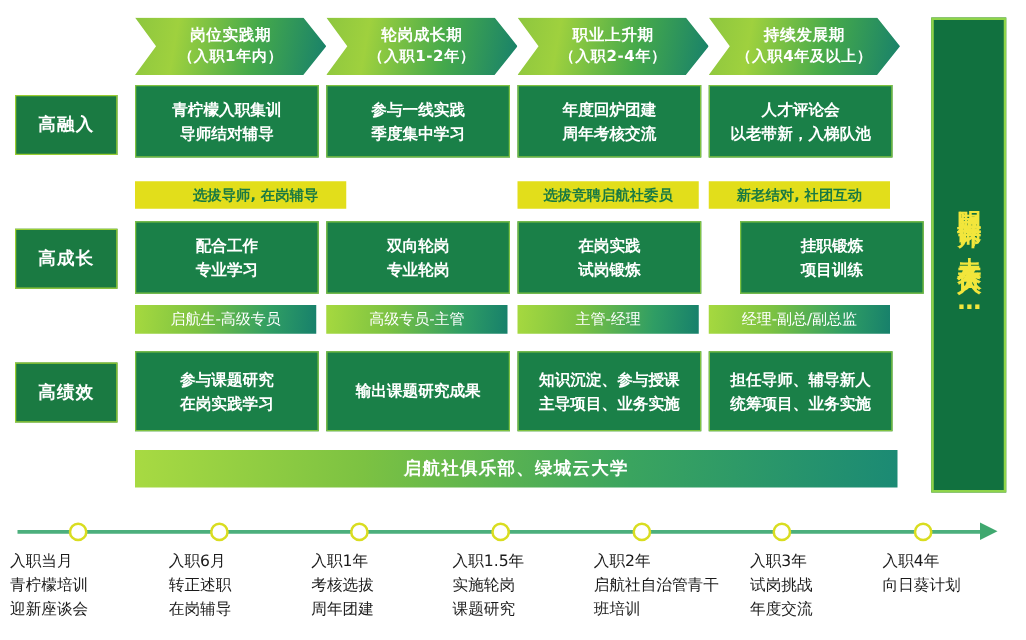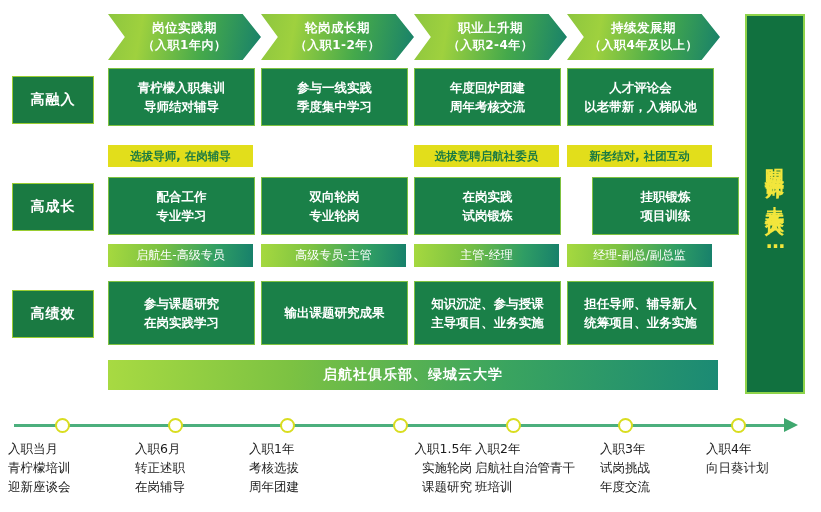--- a/index.html
+++ b/index.html
@@ -141,21 +141,21 @@
   </div>
   <div class="cell" style="left:414px;top:68px;height:56px;">
     <span>年度回炉团建</span>
     <span>周年考核交流</span>
   </div>
   <div class="cell" style="left:567px;top:68px;height:56px;">
     <span>人才评论会</span>
     <span>以老带新，入梯队池</span>
   </div>
 
-  <div class="ystrip" style="left:108px;top:145px;">选拔导师, 在岗辅导</div>
+  <div class="ystrip" style="left:108px;top:145px;padding-left:24px;">选拔导师, 在岗辅导</div>
   <div class="ystrip" style="left:414px;top:145px;">选拔竞聘启航社委员</div>
   <div class="ystrip" style="left:567px;top:145px;">新老结对, 社团互动</div>
 
   <div class="cell" style="left:108px;top:177px;height:56px;">
     <span>配合工作</span>
     <span>专业学习</span>
   </div>
   <div class="cell" style="left:261px;top:177px;height:56px;">
     <span>双向轮岗</span>
     <span>专业轮岗</span>
@@ -216,21 +216,21 @@
     <div class="tl-label" style="left:135px;">
       <span>入职6月</span>
       <span>转正述职</span>
       <span>在岗辅导</span>
     </div>
     <div class="tl-label" style="left:249px;">
       <span>入职1年</span>
       <span>考核选拔</span>
       <span>周年团建</span>
     </div>
-    <div class="tl-label" style="left:362px;text-align:right;">
+    <div class="tl-label" style="left:362px;">
       <span>入职1.5年</span>
       <span>实施轮岗</span>
       <span>课题研究</span>
     </div>
     <div class="tl-label" style="left:475px;width:125px;">
       <span>入职2年</span>
       <span>启航社自治管青干</span>
       <span>班培训</span>
     </div>
     <div class="tl-label" style="left:600px;">

